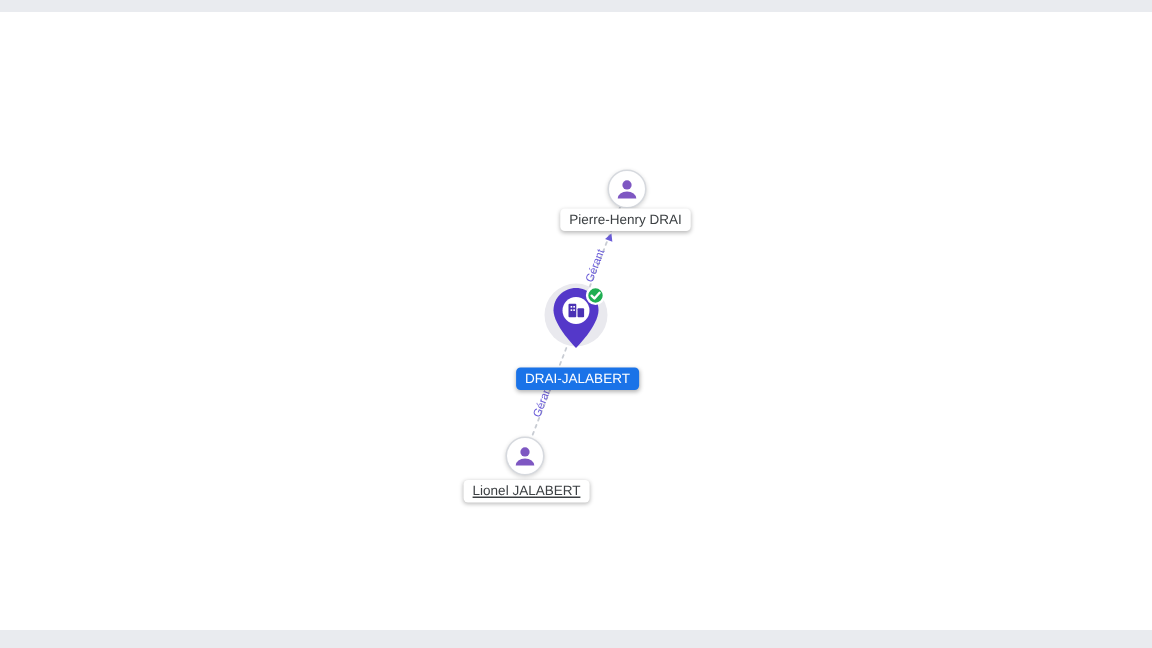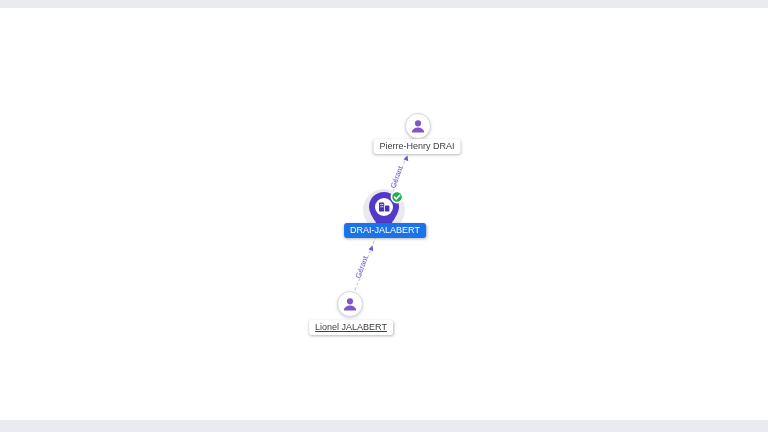--- a/index.html
+++ b/index.html
@@ -92,15 +92,15 @@
         <rect x="19.4" y="19.2" width="1.1" height="1.1" fill="#ffffff"></rect>
         <rect x="21.2" y="19.2" width="1.1" height="1.1" fill="#ffffff"></rect>
       </g>
 
       <g>
         <circle cx="36" cy="10" r="5.6" fill="#1fae52" stroke="#ffffff" stroke-width="1.6"></circle>
         <path d="M33.4 10.1 L35.3 12 L38.7 8.2" fill="none" stroke="#ffffff" stroke-width="1.6" stroke-linecap="round" stroke-linejoin="round"></path>
       </g>
     </svg>
   </div>
-  <div class="company-label" style="left:385px;top:223px;">DRAI-JALABERT</div>
+  <div class="company-label" style="left:385px;top:245px;">DRAI-JALABERT</div>
 
 </div>
 
 </body></html>

